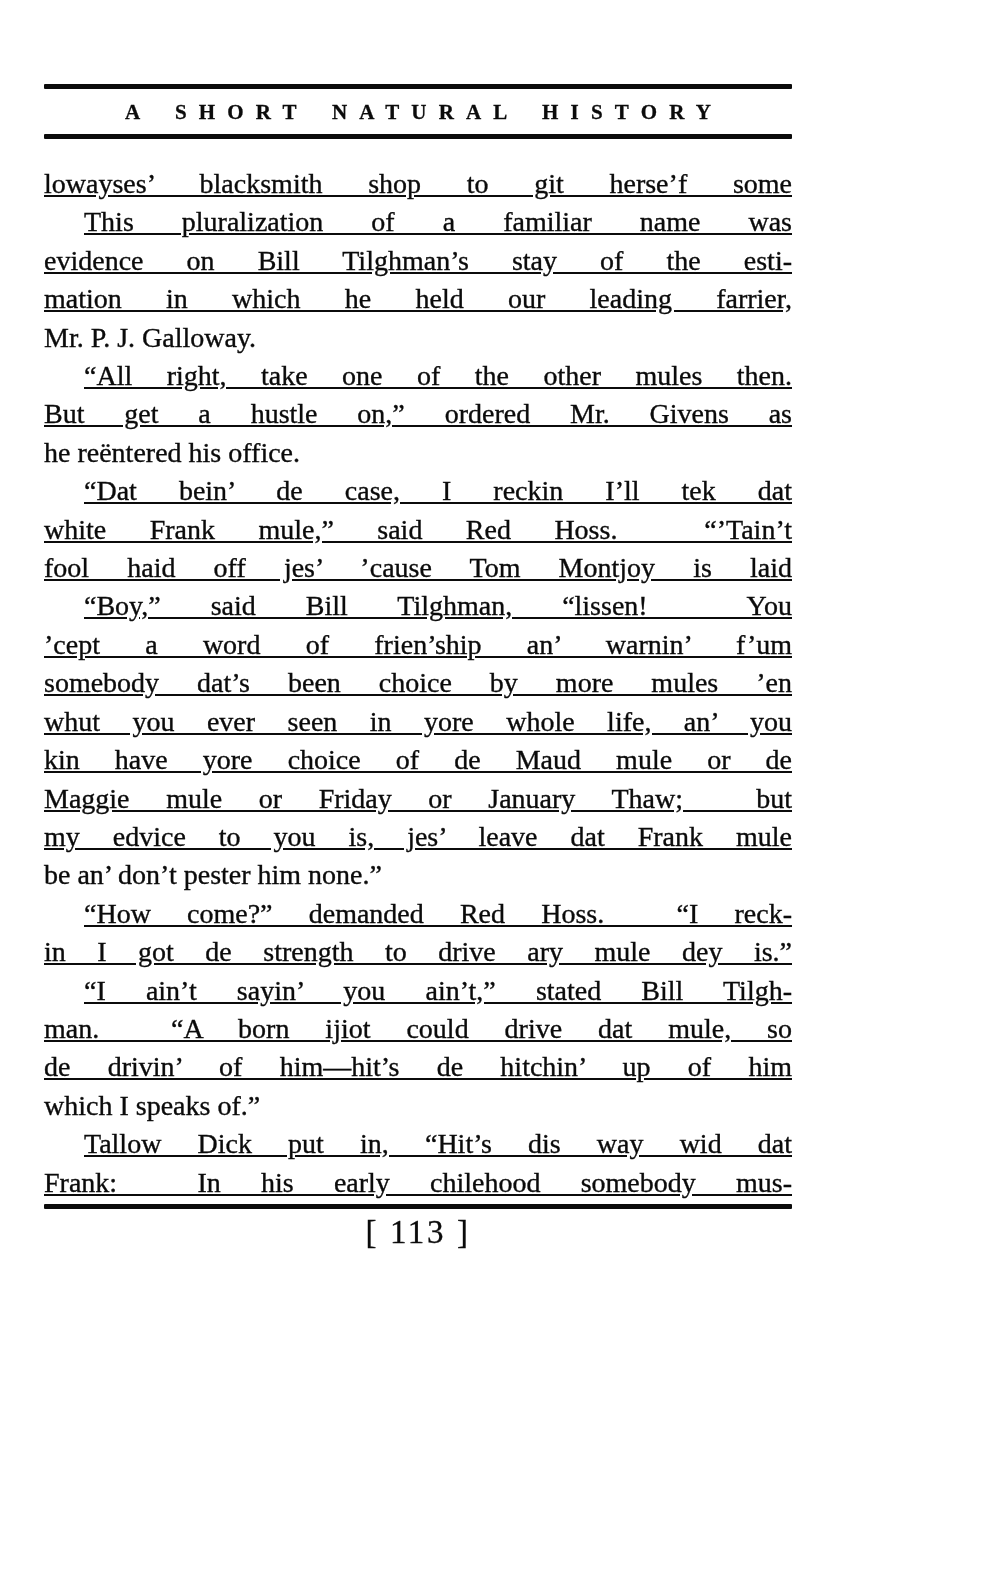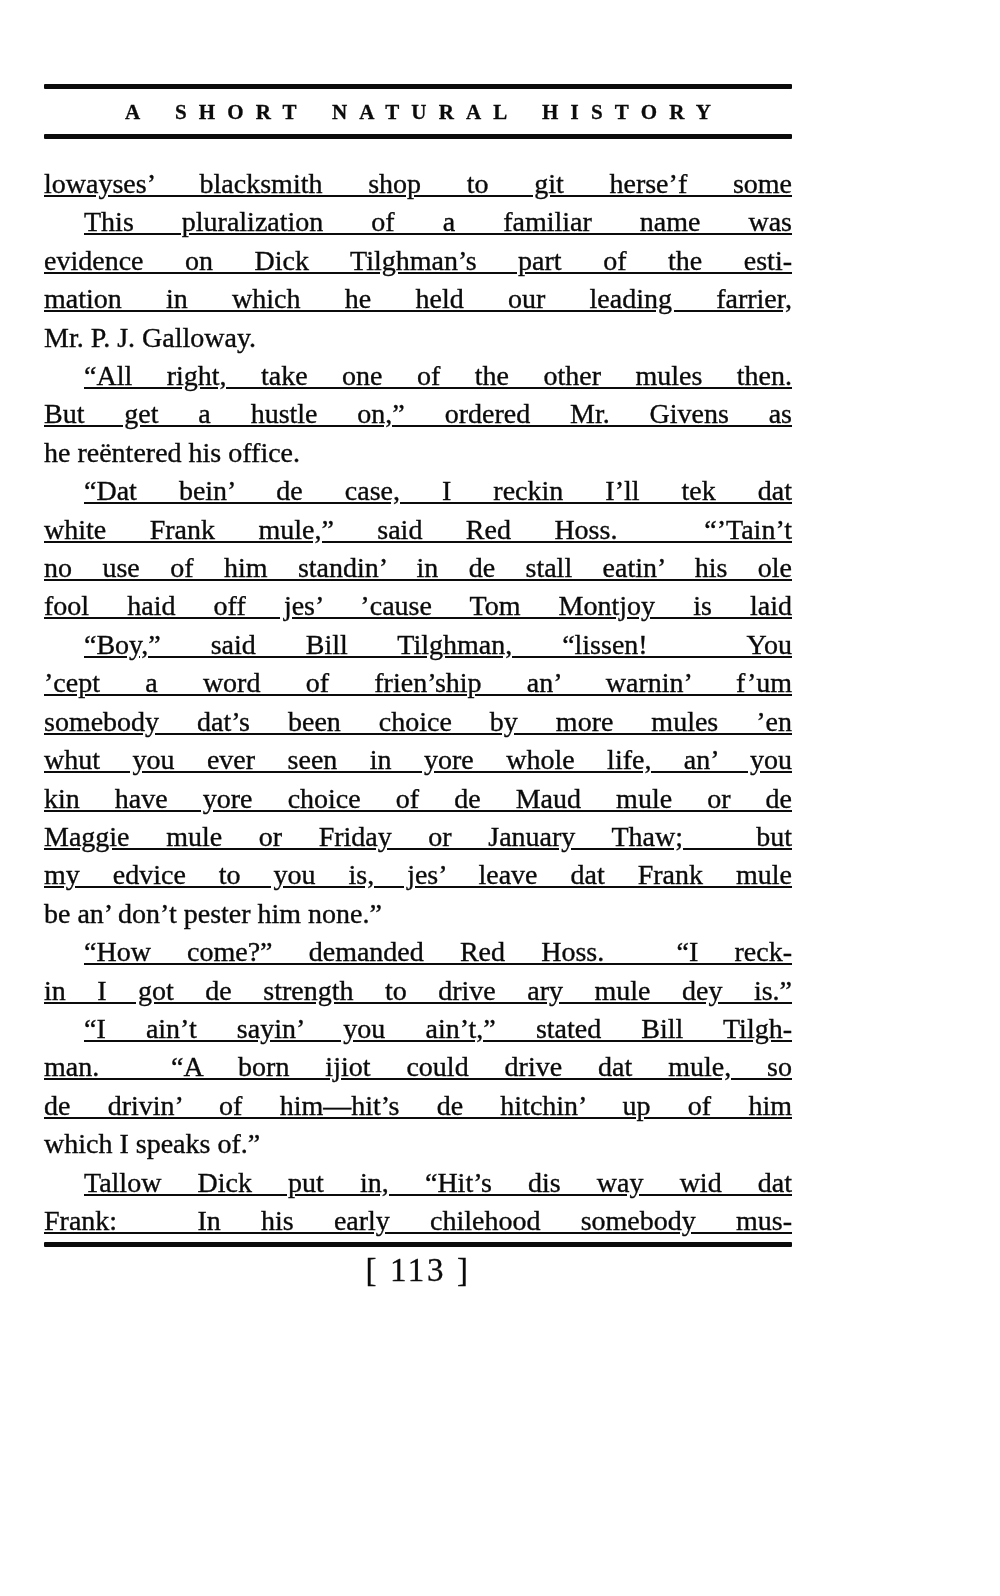--- a/index.html
+++ b/index.html
@@ -77,29 +77,28 @@
     <div class="header">
       <div class="rule"></div>
       <div class="running-head">A SHORT NATURAL HISTORY</div>
       <div class="rule"></div>
     </div>
 
     <div class="body-text">
 
     <div class="line just">lowayses’ blacksmith shop to git herse’f some</div>
         <div class="line just indent">This pluralization of a familiar name was</div>
-        <div class="line just">evidence on Dick Tilghman’s part of the esti-</div>
+        <div class="line just">evidence on Bill Tilghman’s stay of the esti-</div>
         <div class="line just">mation in which he held our leading farrier,</div>
         <div class="line">Mr. P. J. Galloway.</div>
         <div class="line just indent">“All right, take one of the other mules then.</div>
         <div class="line just">But get a hustle on,” ordered Mr. Givens as</div>
         <div class="line">he reëntered his office.</div>
         <div class="line just indent">“Dat bein’ de case, I reckin I’ll tek dat</div>
         <div class="line just">white Frank mule,” said Red Hoss.  “’Tain’t</div>
-        <div class="line just">no use of him standin’ in de stall eatin’ his ole</div>
         <div class="line just">fool haid off jes’ ’cause Tom Montjoy is laid</div>
         <div class="line just indent">“Boy,” said Bill Tilghman, “lissen!  You</div>
         <div class="line just">’cept a word of frien’ship an’ warnin’ f’um</div>
         <div class="line just">somebody dat’s been choice by more mules ’en</div>
         <div class="line just">whut you ever seen in yore whole life, an’ you</div>
         <div class="line just">kin have yore choice of de Maud mule or de</div>
         <div class="line just">Maggie mule or Friday or January Thaw;  but</div>
         <div class="line just">my edvice to you is, jes’ leave dat Frank mule</div>
         <div class="line">be an’ don’t pester him none.”</div>
         <div class="line just indent">“How come?” demanded Red Hoss.  “I reck-</div>

